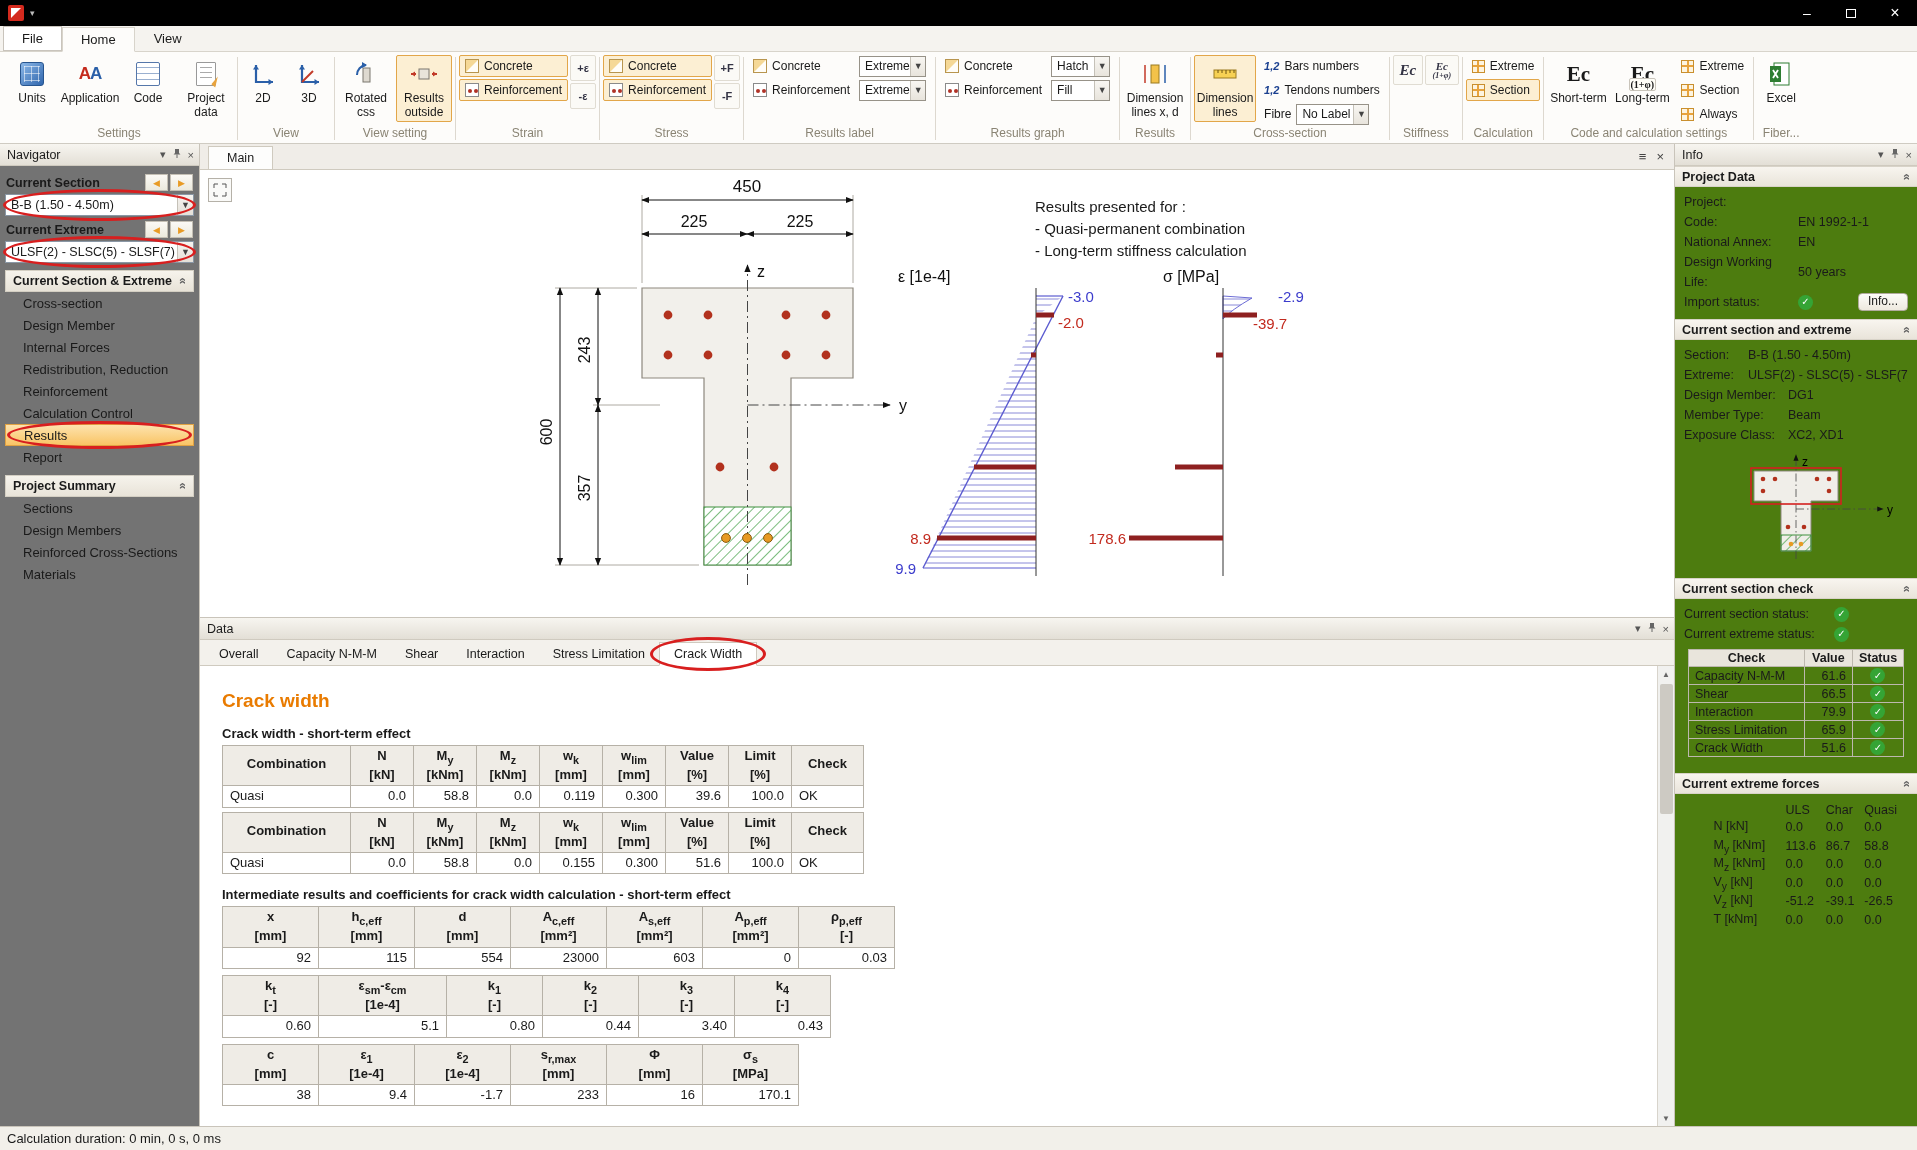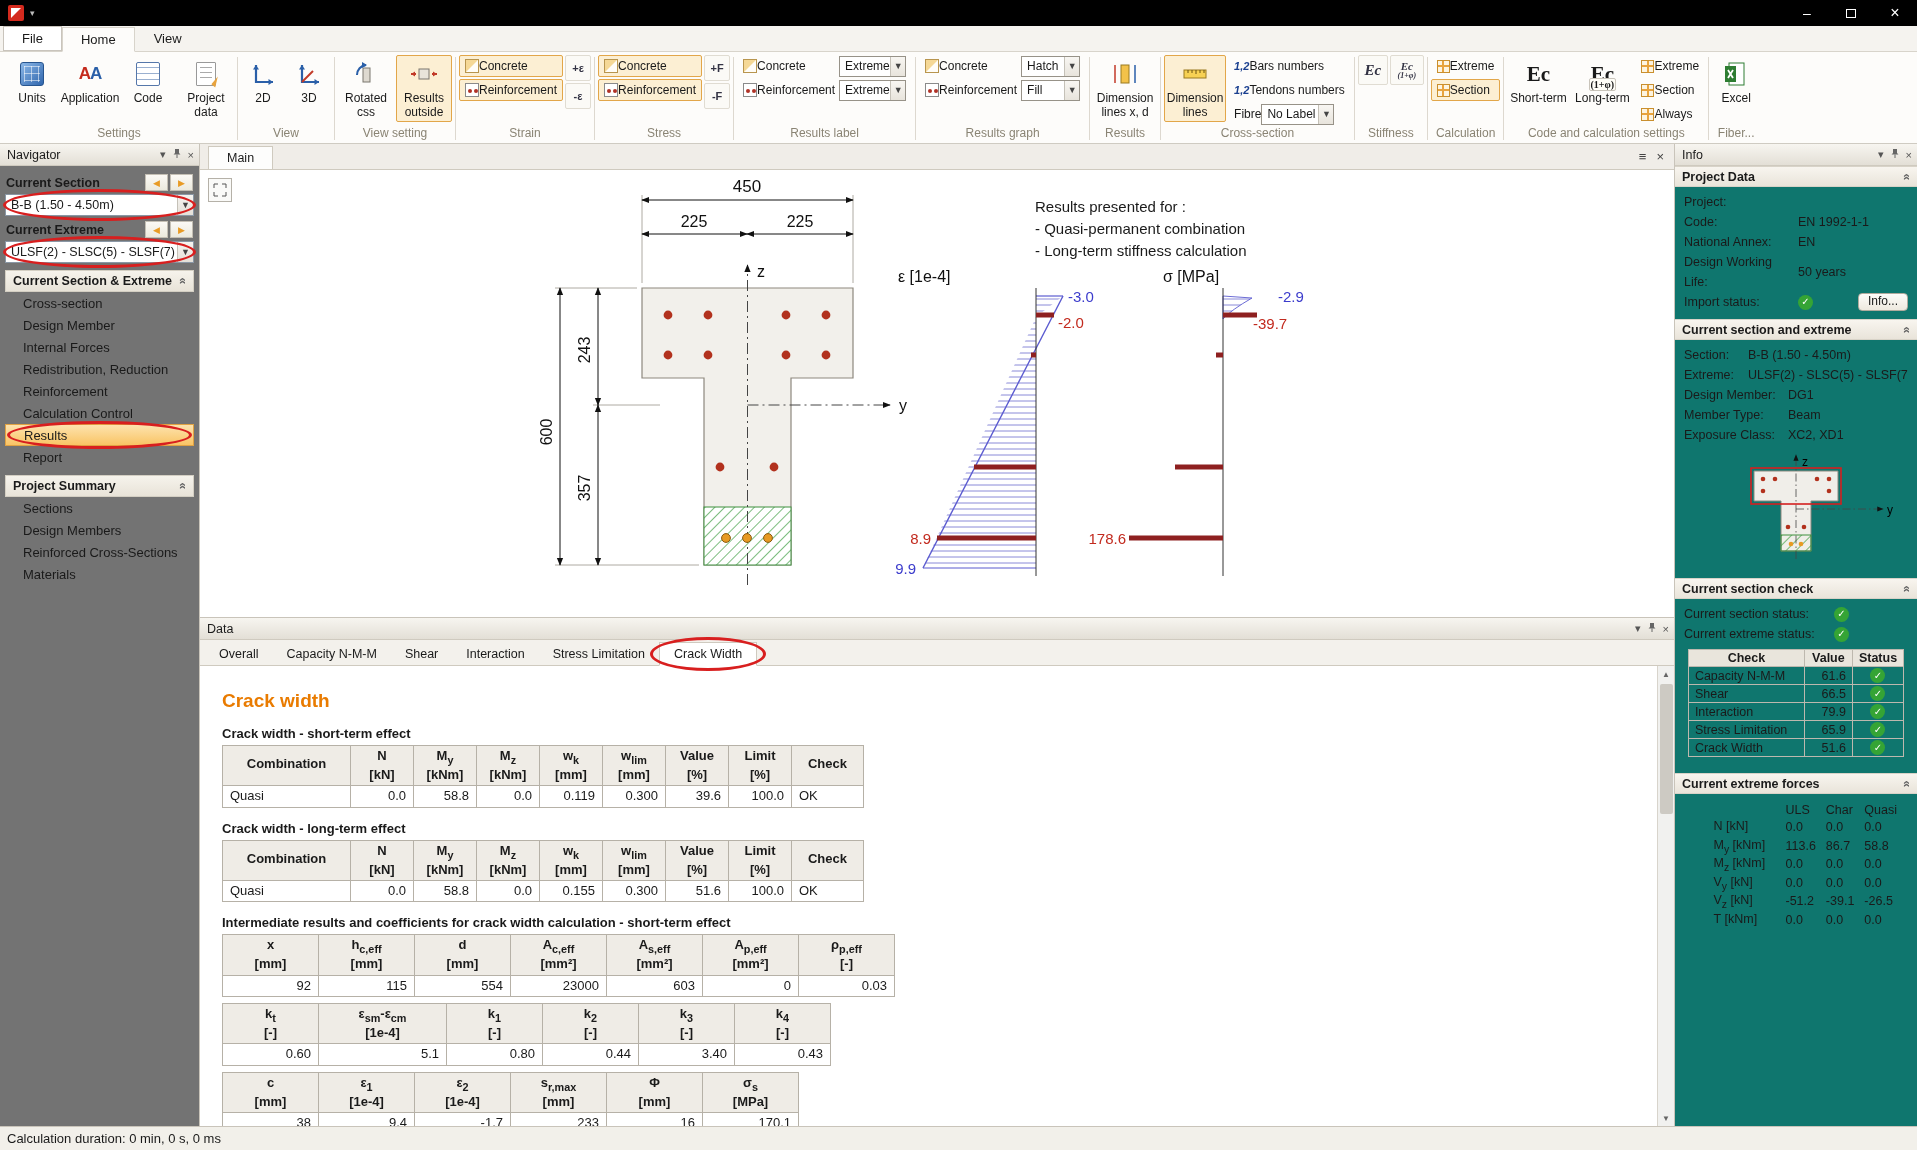--- a/index.html
+++ b/index.html
@@ -23,21 +23,21 @@
 .ribbon{height:92px;background:#fdfcfa;border-bottom:1px solid #cfcbc2;display:flex;align-items:stretch;padding:2px 2px 0;flex:0 0 auto;overflow:hidden}
 .rgroup{display:flex;flex-direction:column;padding:1px 2px;flex:0 0 auto}
 .rgroup-content{flex:1;display:flex;align-items:flex-start;gap:2px}
 .rgroup-label{text-align:center;font-size:12px;color:#8a8474;padding:1px 4px 2px;white-space:nowrap}
 .rsep{width:1px;background:#ddd8cf;margin:3px 1px;flex:0 0 auto}
 .rbtn{border:1px solid transparent;border-radius:2px}
 .rbtn.big{width:56px;min-height:66px;display:flex;flex-direction:column;align-items:center;padding:3px 1px 1px;text-align:center;font-size:12px;line-height:1.15}
 .rbtn.big .ricon{height:30px;display:flex;align-items:center;justify-content:center;margin-bottom:3px;position:relative}
 .rbtn.toggled{background:#fcefd3;border-color:#e2a649}
 .rcol{display:flex;flex-direction:column;gap:2px}
-.rbtn.small{display:flex;align-items:center;padding:2px 5px;height:22px;font-size:12px;white-space:nowrap}
+.rbtn.small{display:flex;align-items:center;gap:5px;padding:2px 5px;height:22px;font-size:12px;white-space:nowrap}
 .rbtn.sq{width:26px;height:26px;display:flex;align-items:center;justify-content:center;font-size:11px;font-weight:bold;color:#334;border:1px solid #e0dcd2;background:#fbfaf6}
 .combo{display:inline-flex;align-items:center;height:21px;border:1px solid #979288;background:#fff;font-size:12px}
 .combo .val{padding:0 5px;white-space:nowrap}
 .combo .caret{width:15px;align-self:stretch;display:flex;align-items:center;justify-content:center;border-left:1px solid #c5c1b8;background:linear-gradient(#f8f6f2,#e8e4dc);font-size:9px;color:#444}
 .ic{width:24px;height:24px;border-radius:3px;display:inline-block}
 .ic-units{background:linear-gradient(135deg,#8cb8e8,#3066ad),linear-gradient(#fff,#fff);border:1px solid #27558f;position:relative}
 .ic-units::after{content:"";position:absolute;inset:3px;background:linear-gradient(#fff8 1px,transparent 1px) 0 0/100% 7px,linear-gradient(90deg,#fff8 1px,transparent 1px) 0 0/7px 100%}
 .ic-app{font-weight:bold;font-size:17px;letter-spacing:-1px}
 .a-red{color:#c42a1c}.a-blue{color:#2a5fa8}
 .ic-code{width:24px;height:24px;background:#fff;border:1px solid #5577aa;background-image:linear-gradient(#9ab0d0 1.5px,transparent 1.5px);background-size:100% 6px;background-position:0 4px;background-repeat:repeat-y;border-radius:2px}
@@ -98,21 +98,21 @@
 .dt th .unit{display:block}
 .dt td{text-align:right;height:21px;background:#fff}
 .dt td.l{text-align:left}
 .w-comb{width:128px}.w-num{width:63px}.w-chk{width:72px}.w-med{width:96px}.w-wide{width:128px}
 
 .vscroll{position:absolute;right:0;top:48px;bottom:0;width:17px;background:#f1f1ef;border-left:1px solid #d8d4cc;display:flex;flex-direction:column;align-items:center;z-index:3}
 .sb-btn{height:16px;width:100%;display:flex;align-items:center;justify-content:center;font-size:8px;color:#666;background:#f1f1ef}
 .sb-thumb{width:13px;height:130px;background:#cdcac3;border-radius:2px;margin-top:2px}
 .sb-track{flex:1}
 
-.info{width:242px;background:#0f766e;display:flex;flex-direction:column;flex:0 0 auto}
+.info{width:242px;background:#4d7c0f;display:flex;flex-direction:column;flex:0 0 auto}
 .info-section-header{height:21px;background:linear-gradient(#f8f5ef,#e9e4da);border-top:1px solid #d8d3c8;border-bottom:1px solid #d8d3c8;display:flex;align-items:center;padding:0 7px;font-weight:bold;font-size:12.5px}
 .info-rows{padding:5px 9px 7px}
 .irow{display:flex;font-size:12.5px;line-height:1.6;align-items:center}
 .irow .ilabel{width:114px;flex:0 0 auto}
 .irow .ival{flex:1;white-space:nowrap;overflow:hidden}
 .chk{width:15px;height:15px;border-radius:50%;background:#35a435;color:#fff;font-size:10px;display:inline-flex;align-items:center;justify-content:center;flex:0 0 auto}
 .mini-btn{border:1px solid #b1ab9e;background:linear-gradient(#fdfcf9,#eee9df);font-size:12px;padding:0 9px;height:18px;display:inline-flex;align-items:center;margin-left:auto;border-radius:4px}
 .thumb-wrap{display:flex;justify-content:center;padding:2px 0 6px}
 table.ct{border-collapse:collapse;margin:5px auto 9px}
 .ct th,.ct td{border:1px solid #bdb8ae;font-size:12.5px;padding:1px 6px}
@@ -733,21 +733,20 @@
               <td>0.0</td>
               <td>0.119</td>
               <td>0.300</td>
               <td>39.6</td>
               <td>100.0</td>
               <td class="l">OK</td>
             </tr>
               </tbody>
           </table>
 
-          <div class="dc-sub">Crack width - long-term effect</div>
           <table class="dt">
             <thead>
                 <tr>
               <th class="w-comb"><span>Combination</span><sub></sub><span class="unit"></span></th>
               <th class="w-num"><span>N</span><sub></sub><span class="unit">[kN]</span></th>
               <th class="w-num"><span>M</span><sub>y</sub><span class="unit">[kNm]</span></th>
               <th class="w-num"><span>M</span><sub>z</sub><span class="unit">[kNm]</span></th>
               <th class="w-num"><span>w</span><sub>k</sub><span class="unit">[mm]</span></th>
               <th class="w-num"><span>w</span><sub>lim</sub><span class="unit">[mm]</span></th>
               <th class="w-num"><span>Value</span><sub></sub><span class="unit">[%]</span></th>

